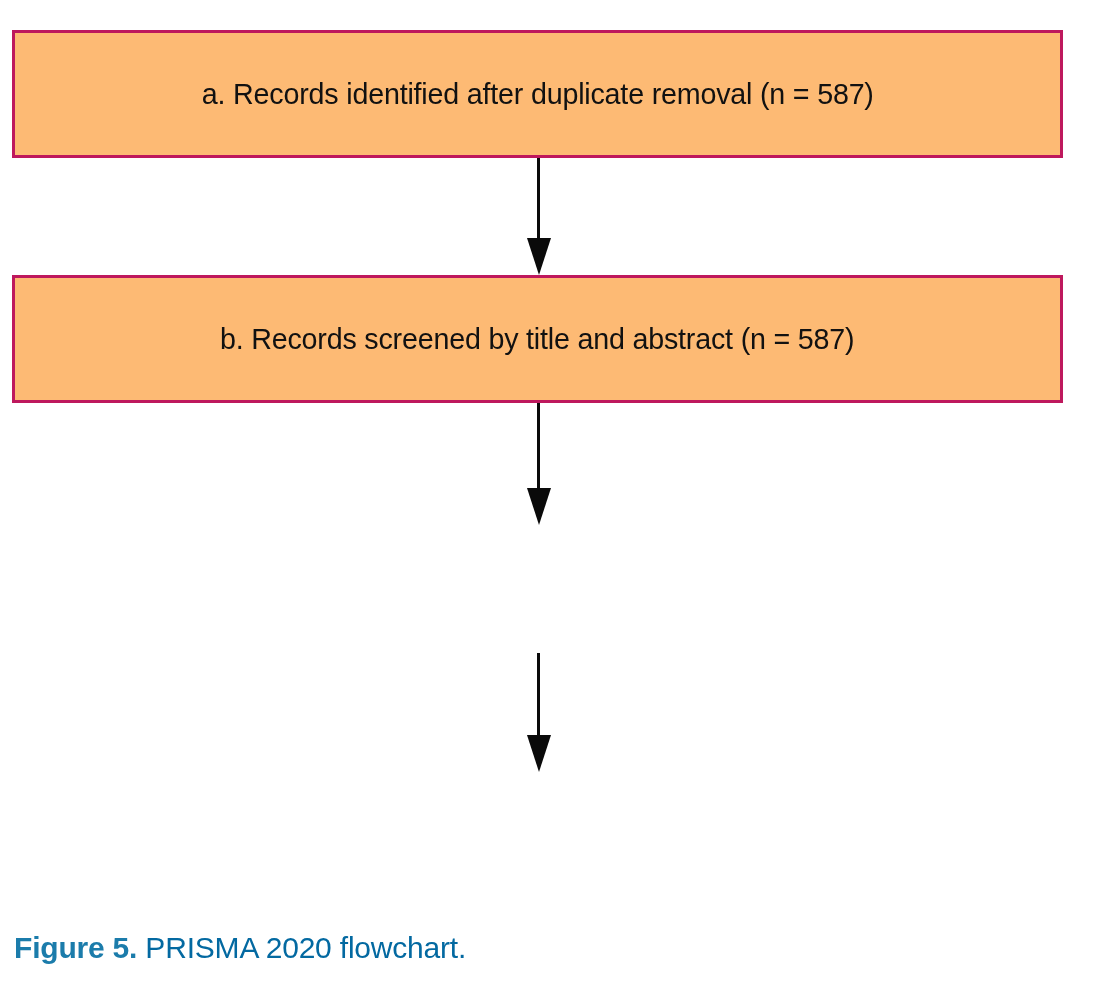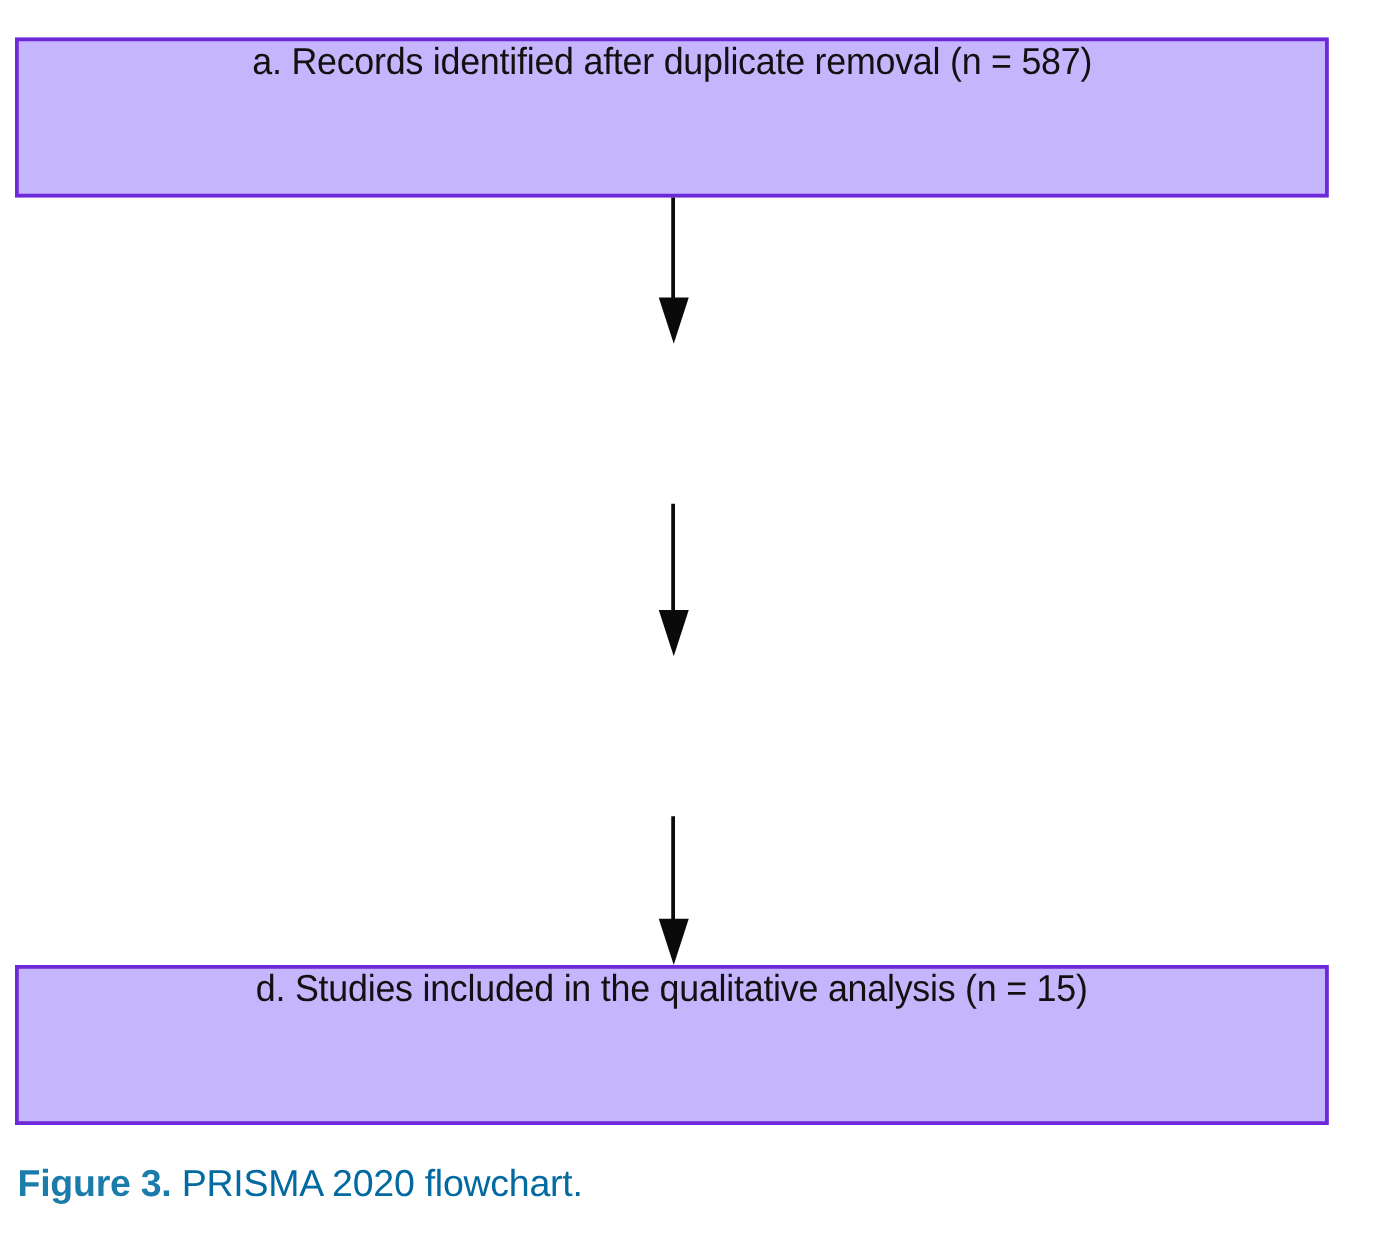--- a/index.html
+++ b/index.html
@@ -23,24 +23,24 @@
     background: #ffffff;
   }
 
   
   .flow-box {
     position: absolute;
     left: 12px;
     width: 1051px;
     height: 128px;
     box-sizing: border-box;
-    border: 3px solid #6d28d9;
-    background: #c4b5fd;
+    border: 3px solid #be185d;
+    background: #fdba74;
     display: flex;
-    align-items: flex-start;
+    align-items: center;
     justify-content: center;
   }
   .flow-box-label {
     font-size: 30px;
     line-height: 1.15;
     color: #111111;
     letter-spacing: -0.2px;
     text-align: center;
     transform: scaleX(0.955);
     transform-origin: center center;
@@ -115,33 +115,33 @@
 
   <div class="flow-box" id="box-a">
     <span class="flow-box-label">a. Records identified after duplicate removal (n = 587)</span>
   </div>
 
   <div class="flow-arrow" id="arrow-a-b">
     <div class="arrow-shaft"></div>
     <div class="arrow-head"></div>
   </div>
 
+  <div class="flow-box" id="box-b">
+    <span class="flow-box-label">b. Records screened by title and abstract (n = 587)</span>
+  </div>
 
   <div class="flow-arrow" id="arrow-b-c">
     <div class="arrow-shaft"></div>
     <div class="arrow-head"></div>
   </div>
 
 
   <div class="flow-arrow" id="arrow-c-d">
     <div class="arrow-shaft"></div>
     <div class="arrow-head"></div>
   </div>
 
-  <div class="flow-box" id="box-d">
-    <span class="flow-box-label">d. Studies included in the qualitative analysis (n = 15)</span>
-  </div>
 
   <div id="figure-caption">
-    <span class="caption-prefix">Figure 3.</span><span class="caption-text"> PRISMA 2020 flowchart.</span>
+    <span class="caption-prefix">Figure 5.</span><span class="caption-text"> PRISMA 2020 flowchart.</span>
   </div>
 
 </div>
 
 </body></html>

